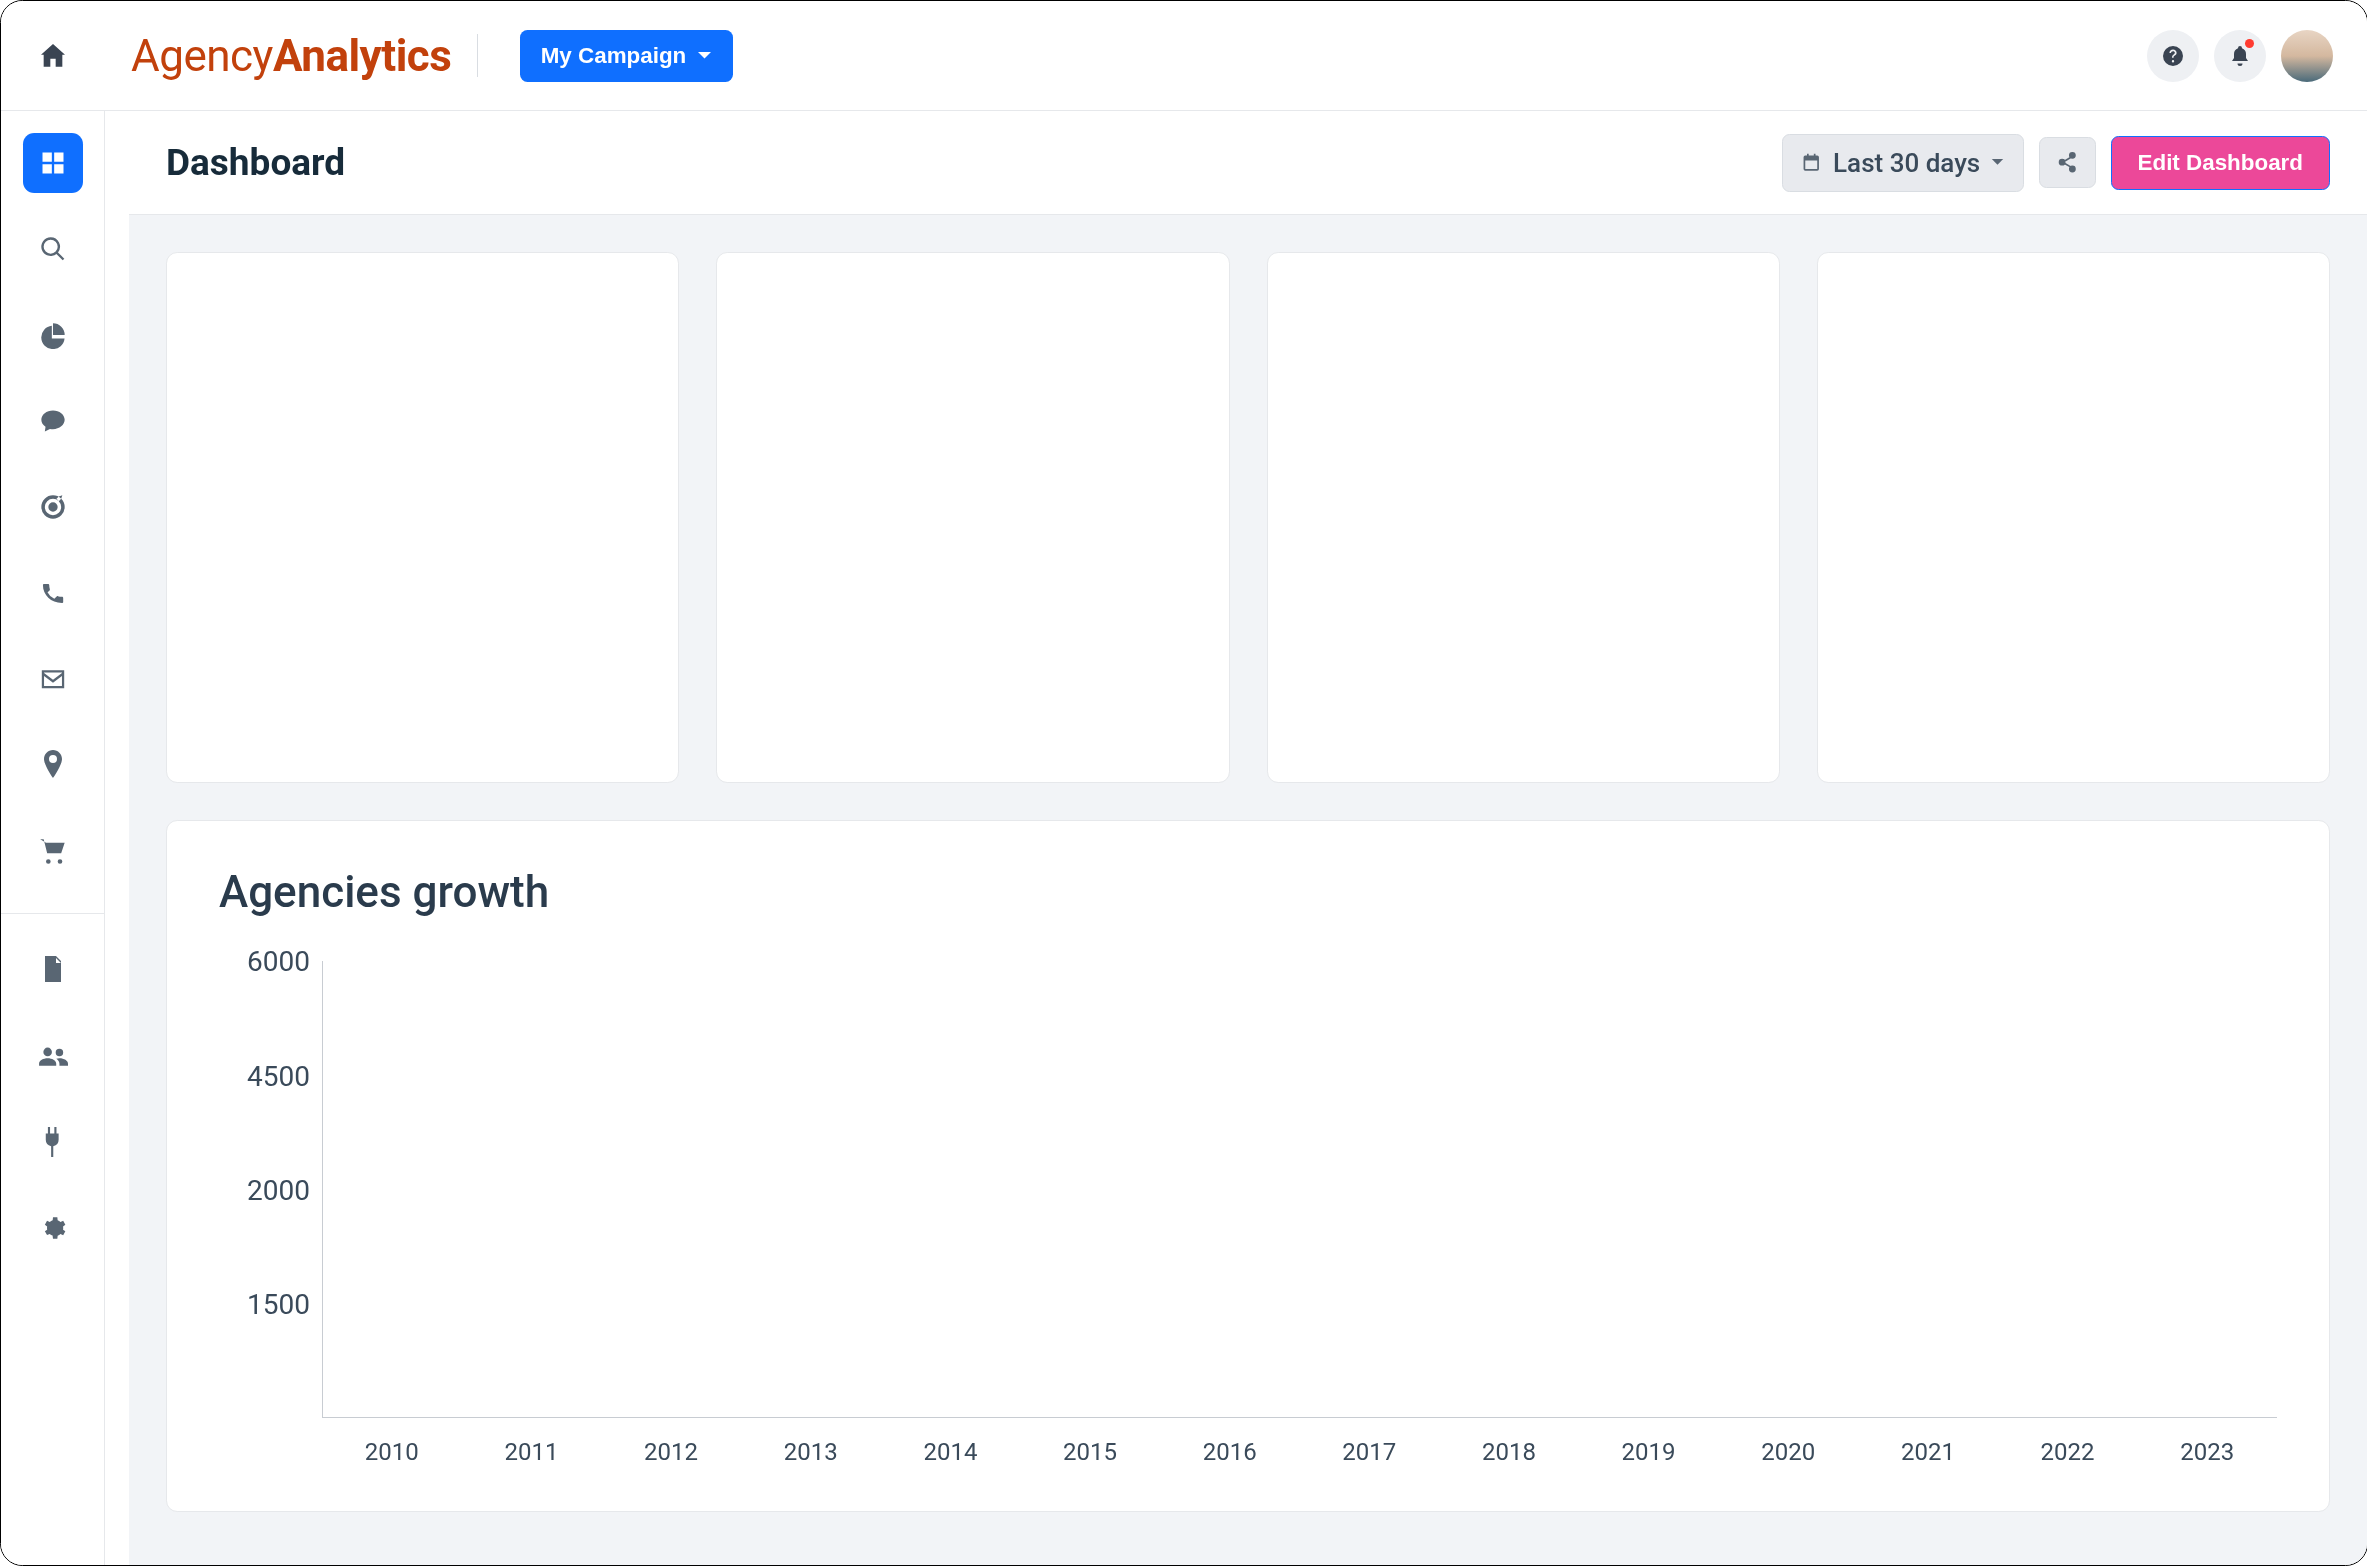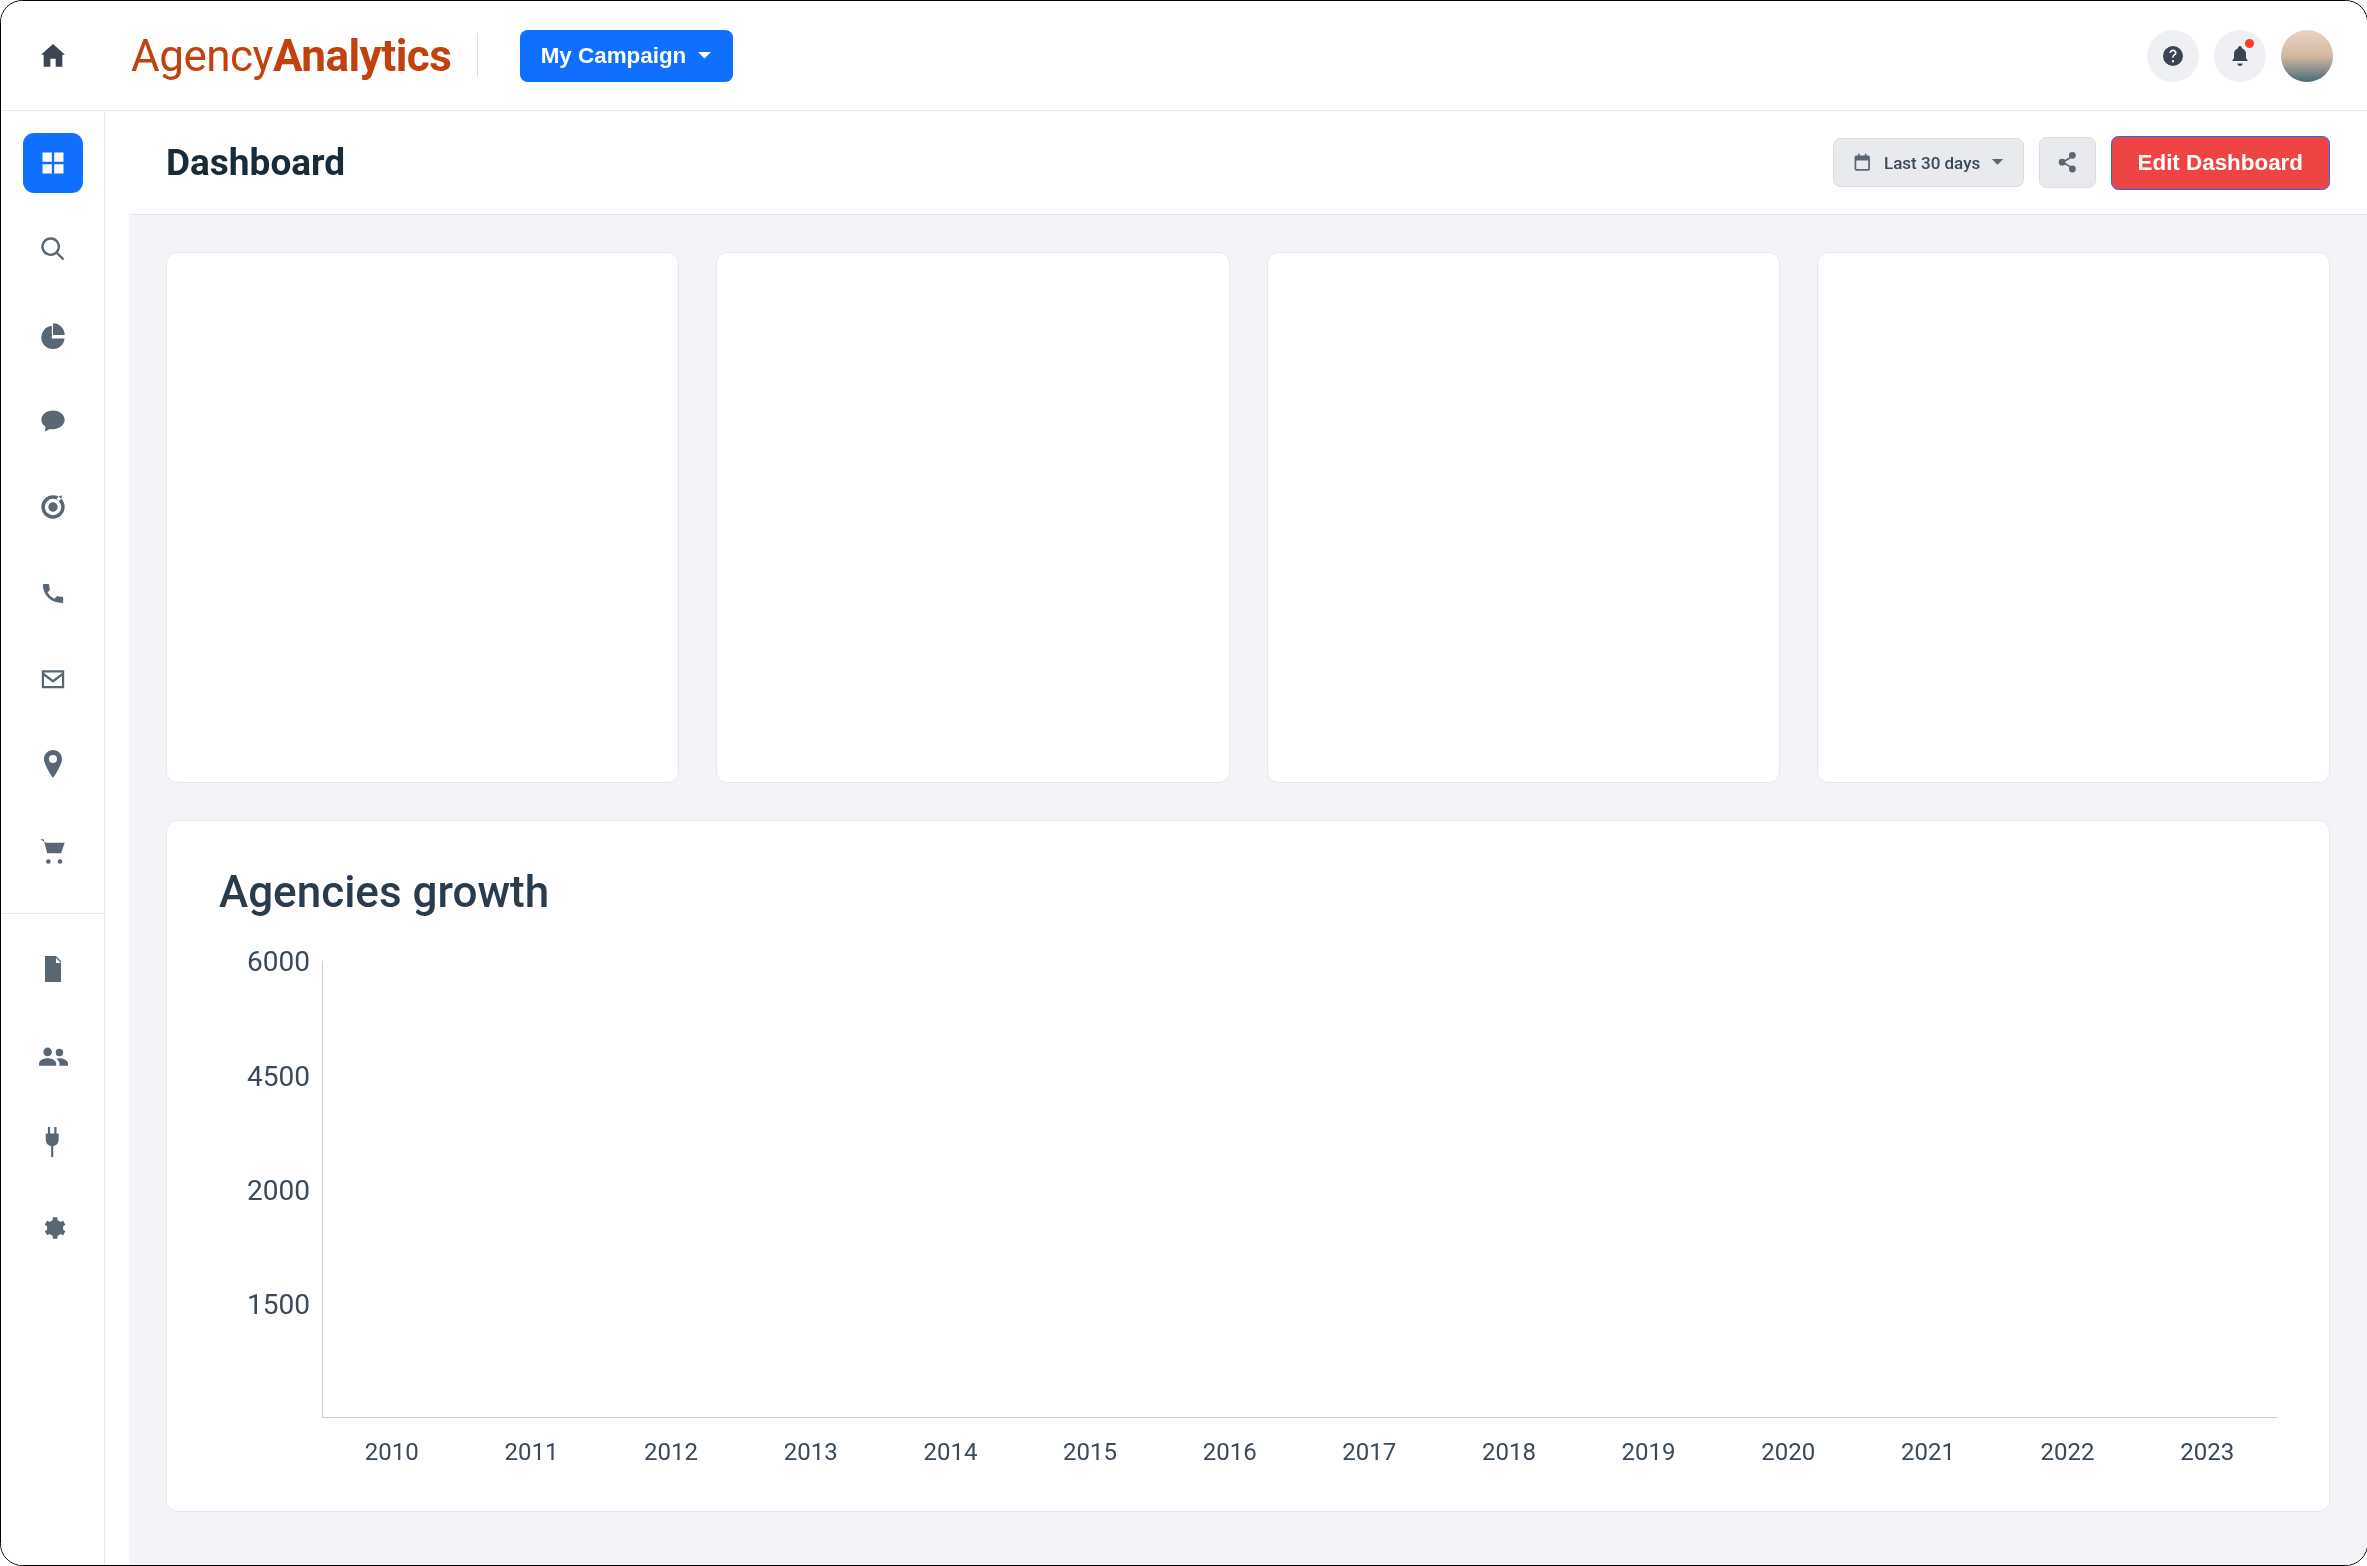--- a/index.html
+++ b/index.html
@@ -139,32 +139,32 @@
   padding: 0 37px;
   border-bottom: 0.9px solid #e6e8eb;
 }
 .page-title { font-size: 37px; font-weight: 700; color: #172b3a; }
 .sub-spacer { flex: 1; }
 .pill-btn {
   background: #e8eaee;
   border: 0.9px solid #d9dde2;
   border-radius: 7.5px;
   padding: 13px 18.6px;
-  font-size: 17px;
+  font-size: 26px;
   font-weight: 500;
   color: #3a4a5a;
   display: flex;
   align-items: center;
   gap: 11.2px;
   cursor: pointer;
   margin-left: 15px;
 }
 .pill-icon-only { padding: 13px 17px; }
 .primary-pill {
-  background: #ef4444;
+  background: #ec4899;
   border: 0.9px solid #0f6fff;
   color: #fff;
   border-radius: 7.5px;
   padding: 13px 26px;
   font-size: 22.4px;
   font-weight: 600;
   margin-left: 15px;
   cursor: pointer;
 }
 

